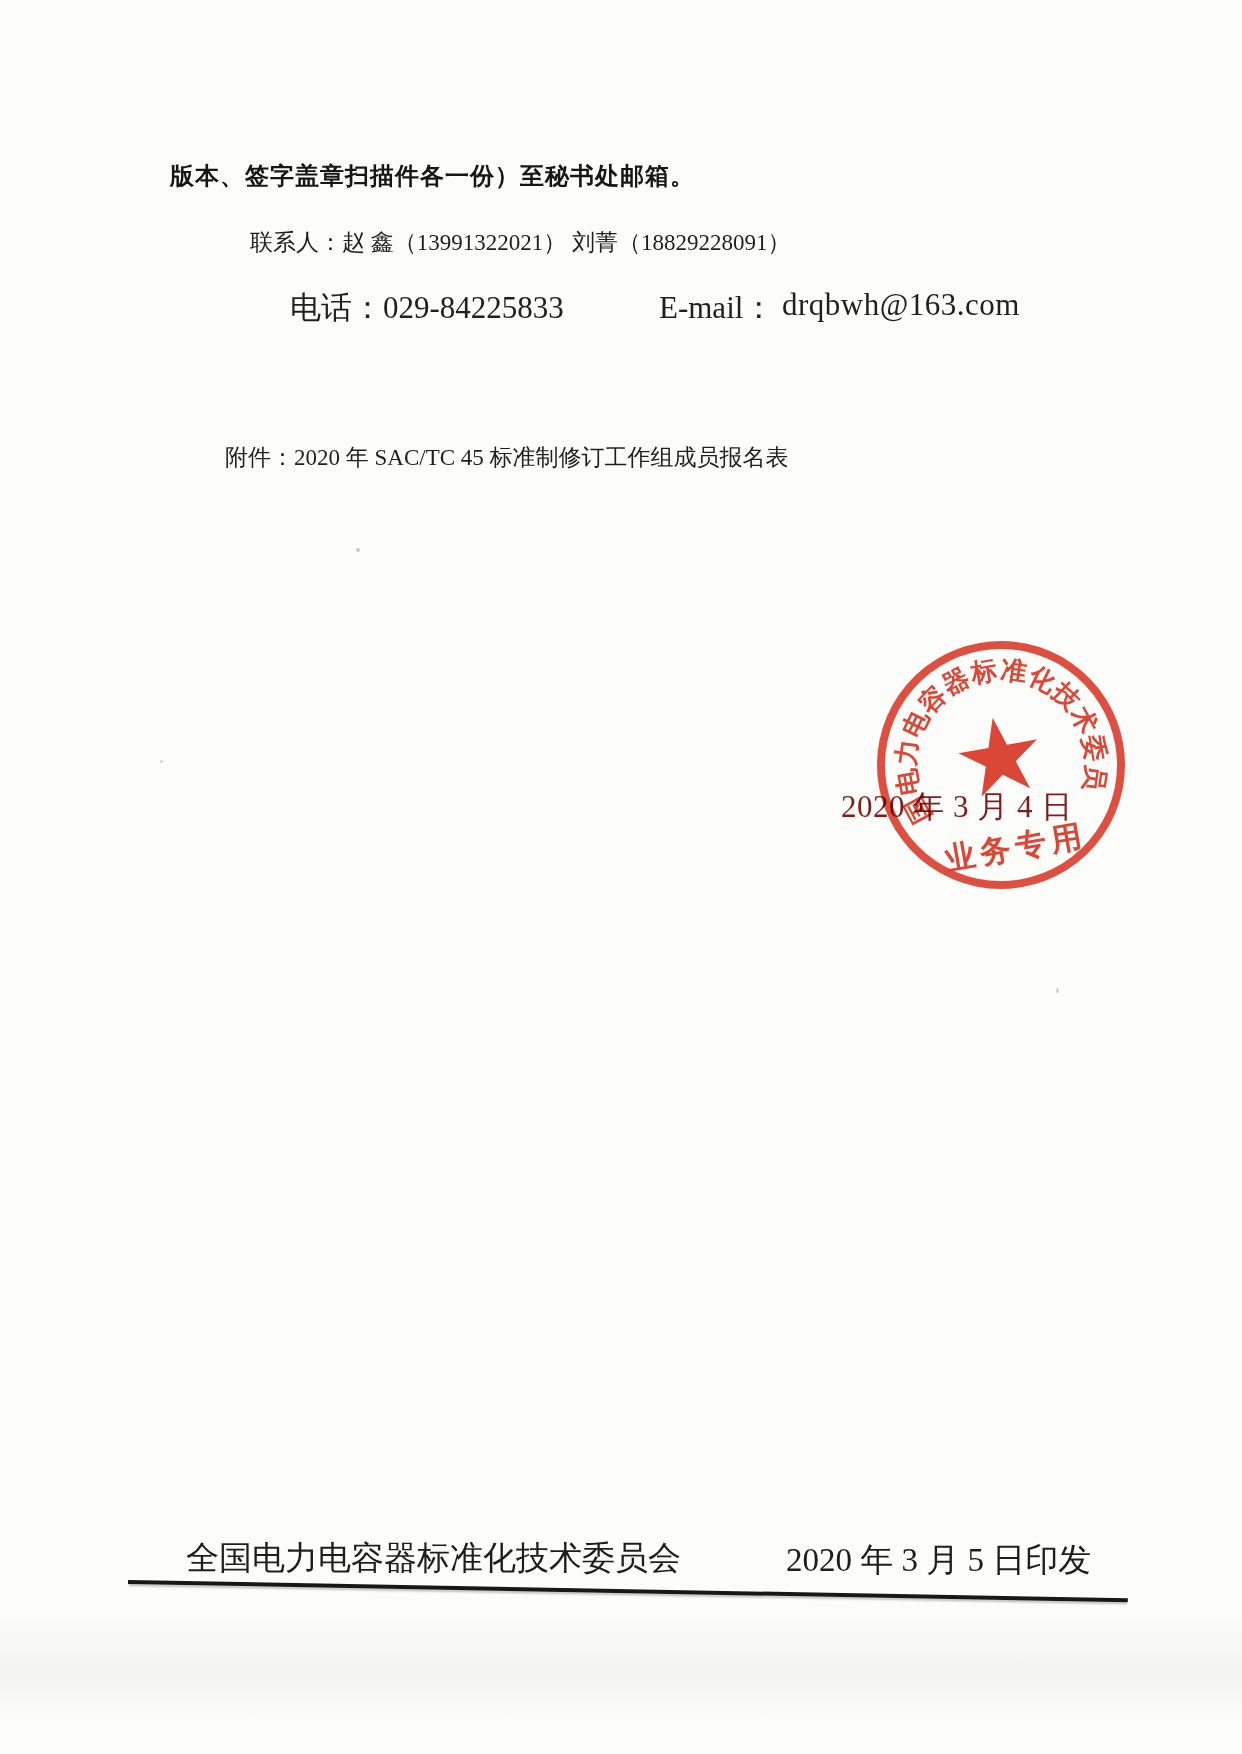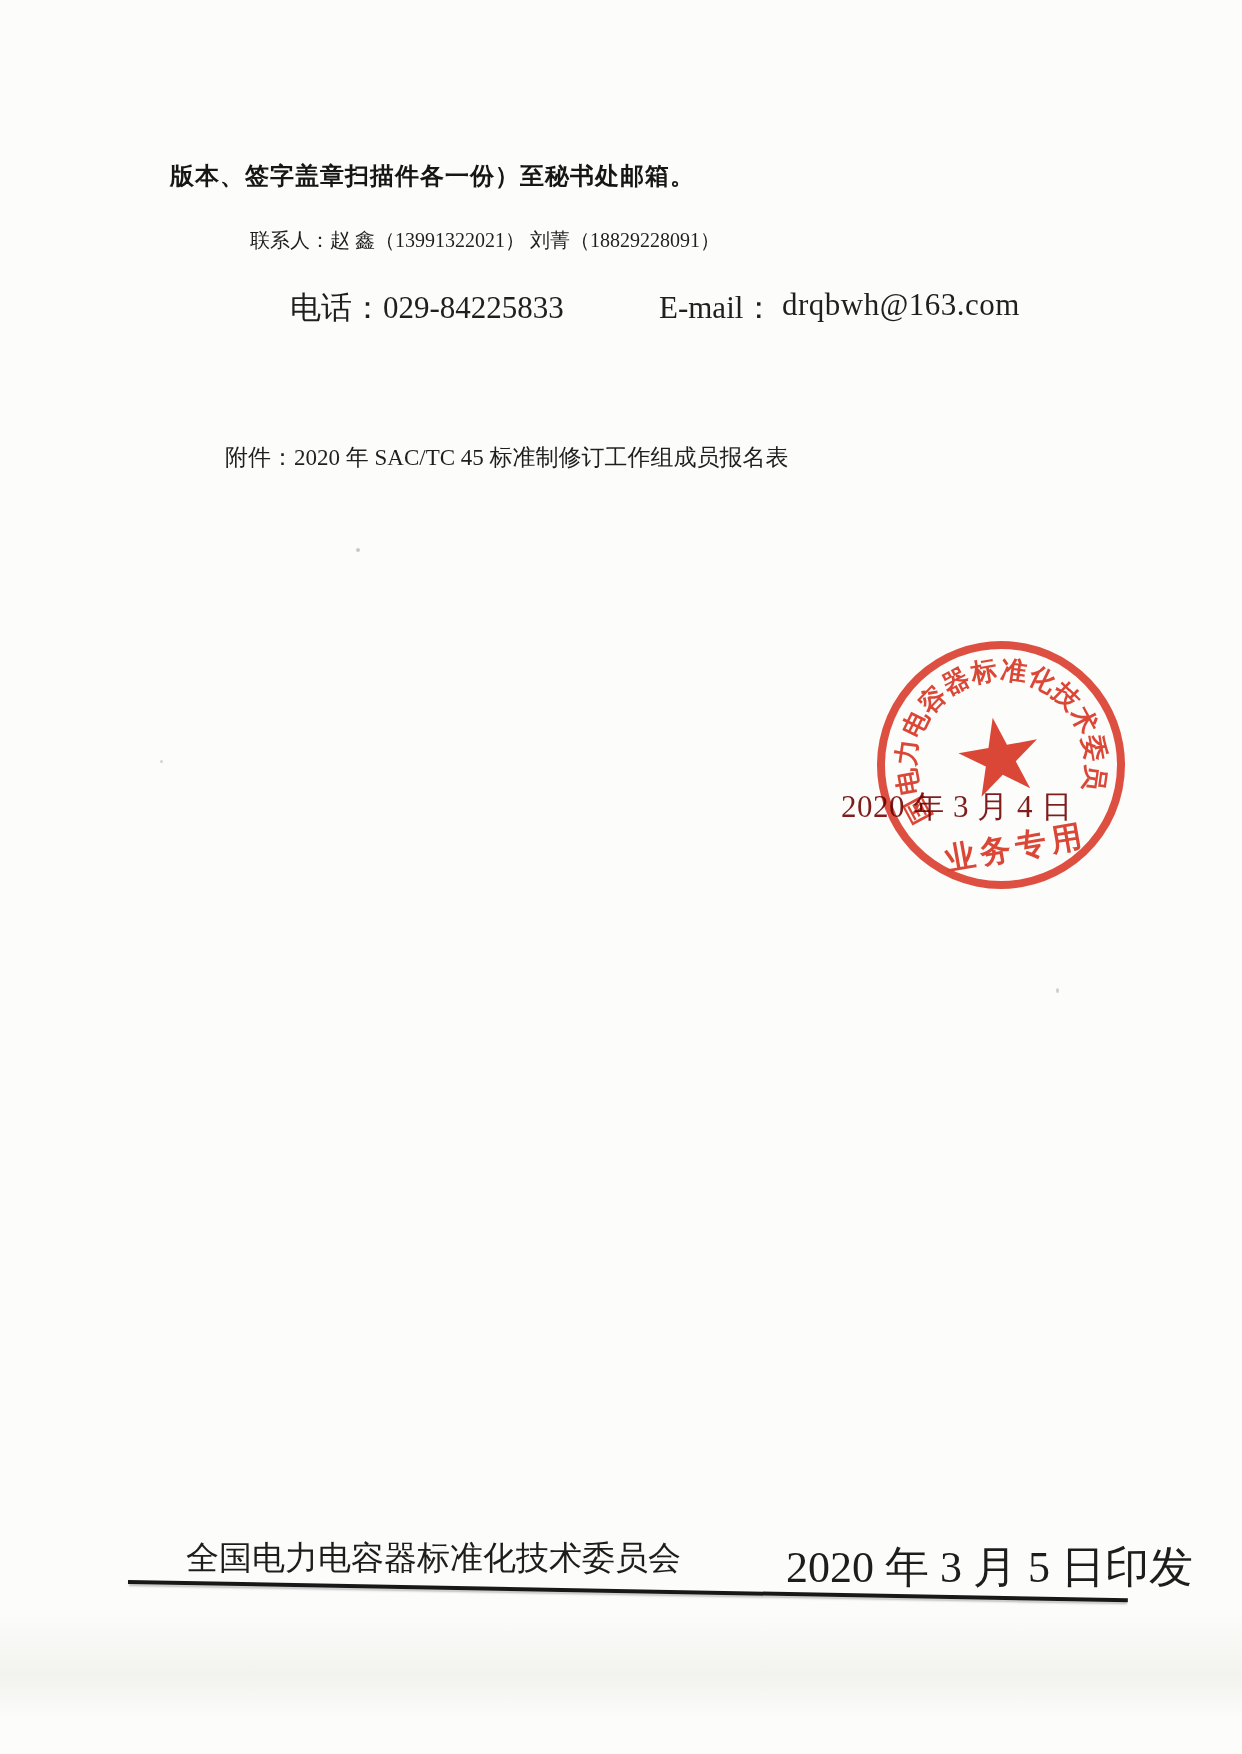--- a/index.html
+++ b/index.html
@@ -20,21 +20,21 @@
   .abs { position: absolute; white-space: nowrap; }
 
   .body-line1 {
     left: 170px; top: 160px;
     font-size: 24px; font-weight: bold;
     letter-spacing: 1px;
     color: #161616;
   }
   .contact-line {
     left: 250px; top: 227px;
-    font-size: 20px;
+    font-size: 23px;
     color: #1f1f1f;
   }
   .phone-line {
     left: 250px; top: 287px;
     font-size: 31px;
     color: #1f1f1f;
     margin-left: 40px;
   }
   .email-label { position: absolute; left: 369px; top: 0; }
   .email-value { position: absolute; left: 492px; top: 0; letter-spacing: .5px; }
@@ -61,21 +61,21 @@
     opacity: .92;
   }
 
   .footer-issuer {
     left: 186px; top: 1536px;
     font-size: 33px;
     color: #1d1d1d;
   }
   .footer-date {
     left: 786px; top: 1538px;
-    font-size: 44px;
+    font-size: 33px;
     color: #1d1d1d;
   }
   .footer-rule {
     left: 128px; top: 1580px;
     width: 1000px; height: 4px;
     background: #181818;
     transform: rotate(1.05deg);
     transform-origin: left center;
     box-shadow: 0 3px 2px -1px rgba(60,60,60,.35);
   }

